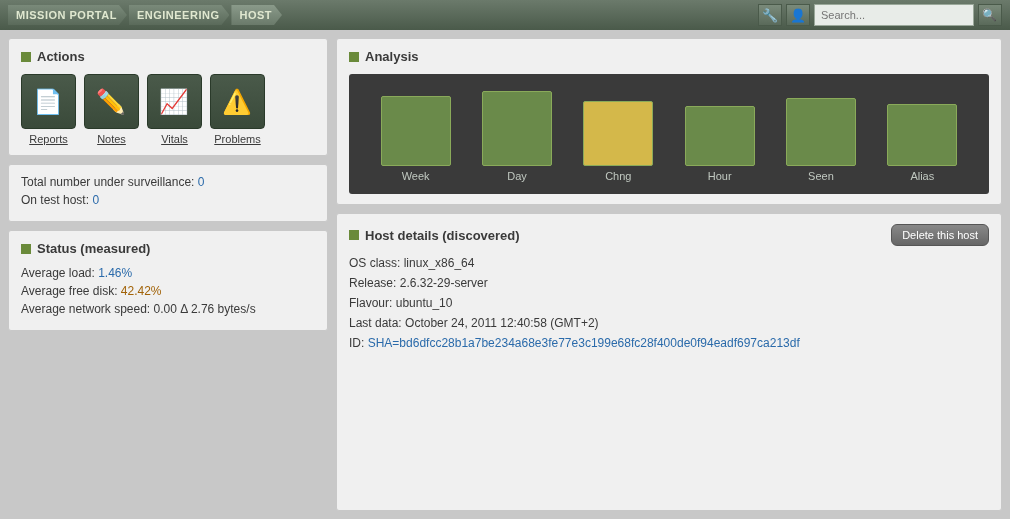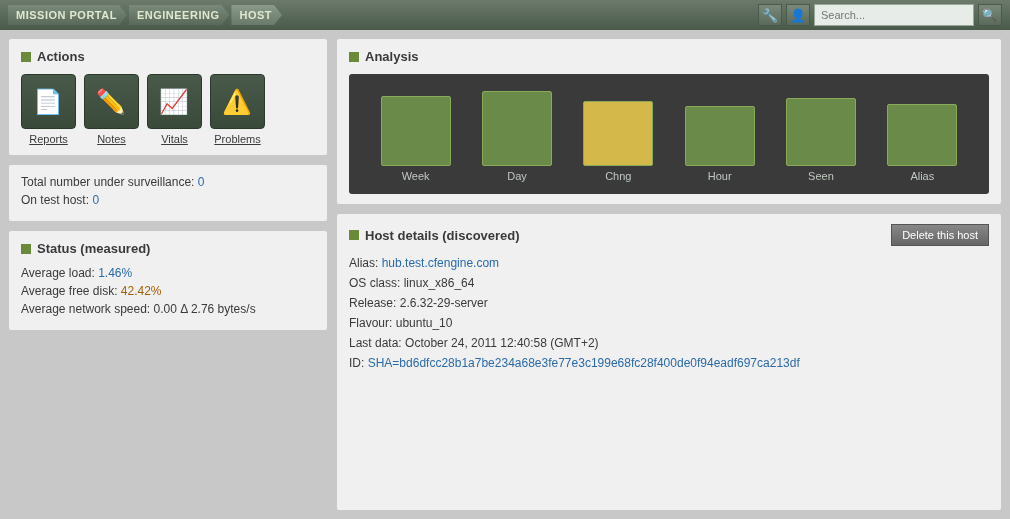--- a/index.html
+++ b/index.html
@@ -216,21 +216,21 @@
       margin-bottom: 10px;
     }
 
     .delete-btn {
       background: linear-gradient(to bottom, #888, #666);
       color: white;
       border: 1px solid #555;
       padding: 4px 10px;
       font-size: 11px;
       cursor: pointer;
-      border-radius: 0;
+      border-radius: 6px;
     }
 
     .detail-line {
       color: #3a3a3a;
       font-size: 12px;
       margin-bottom: 6px;
     }
     .detail-value-blue {
       color: #2a6aaa;
     }
@@ -357,24 +357,20 @@
     <div class="host-details-panel">
       <div class="host-details-header">
         <div class="panel-title" style="margin-bottom:0;">
           <span class="panel-title-square"></span>
           <span>Host details (discovered)</span>
         </div>
         <button class="delete-btn">Delete this host</button>
       </div>
 
       <div class="detail-line">
-        <span>Alias:</span>
-        <span class="detail-value-blue">hub.test.cfengine.com</span>
-      </div>
-      <div class="detail-line">
         <span>OS class:</span>
         <span class="detail-value-normal">linux_x86_64</span>
       </div>
       <div class="detail-line">
         <span>Release:</span>
         <span class="detail-value-normal">2.6.32-29-server</span>
       </div>
       <div class="detail-line">
         <span>Flavour:</span>
         <span class="detail-value-normal">ubuntu_10</span>

